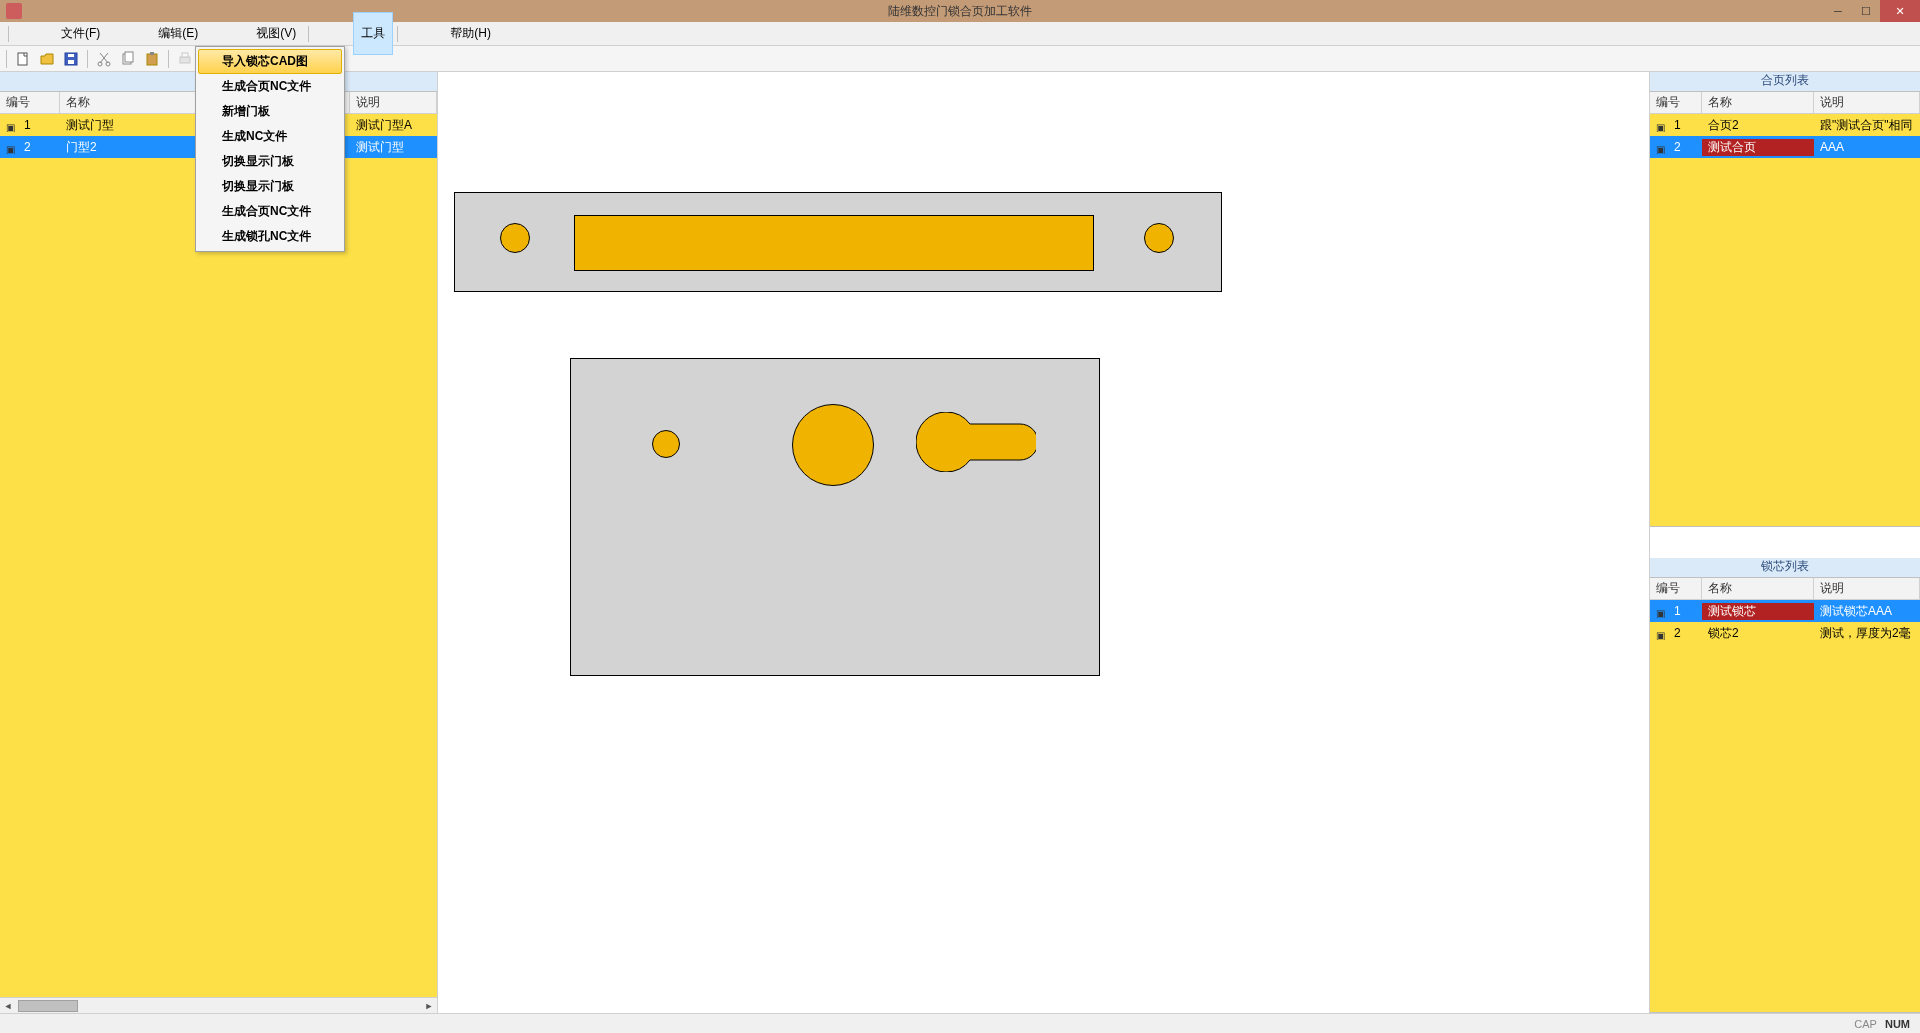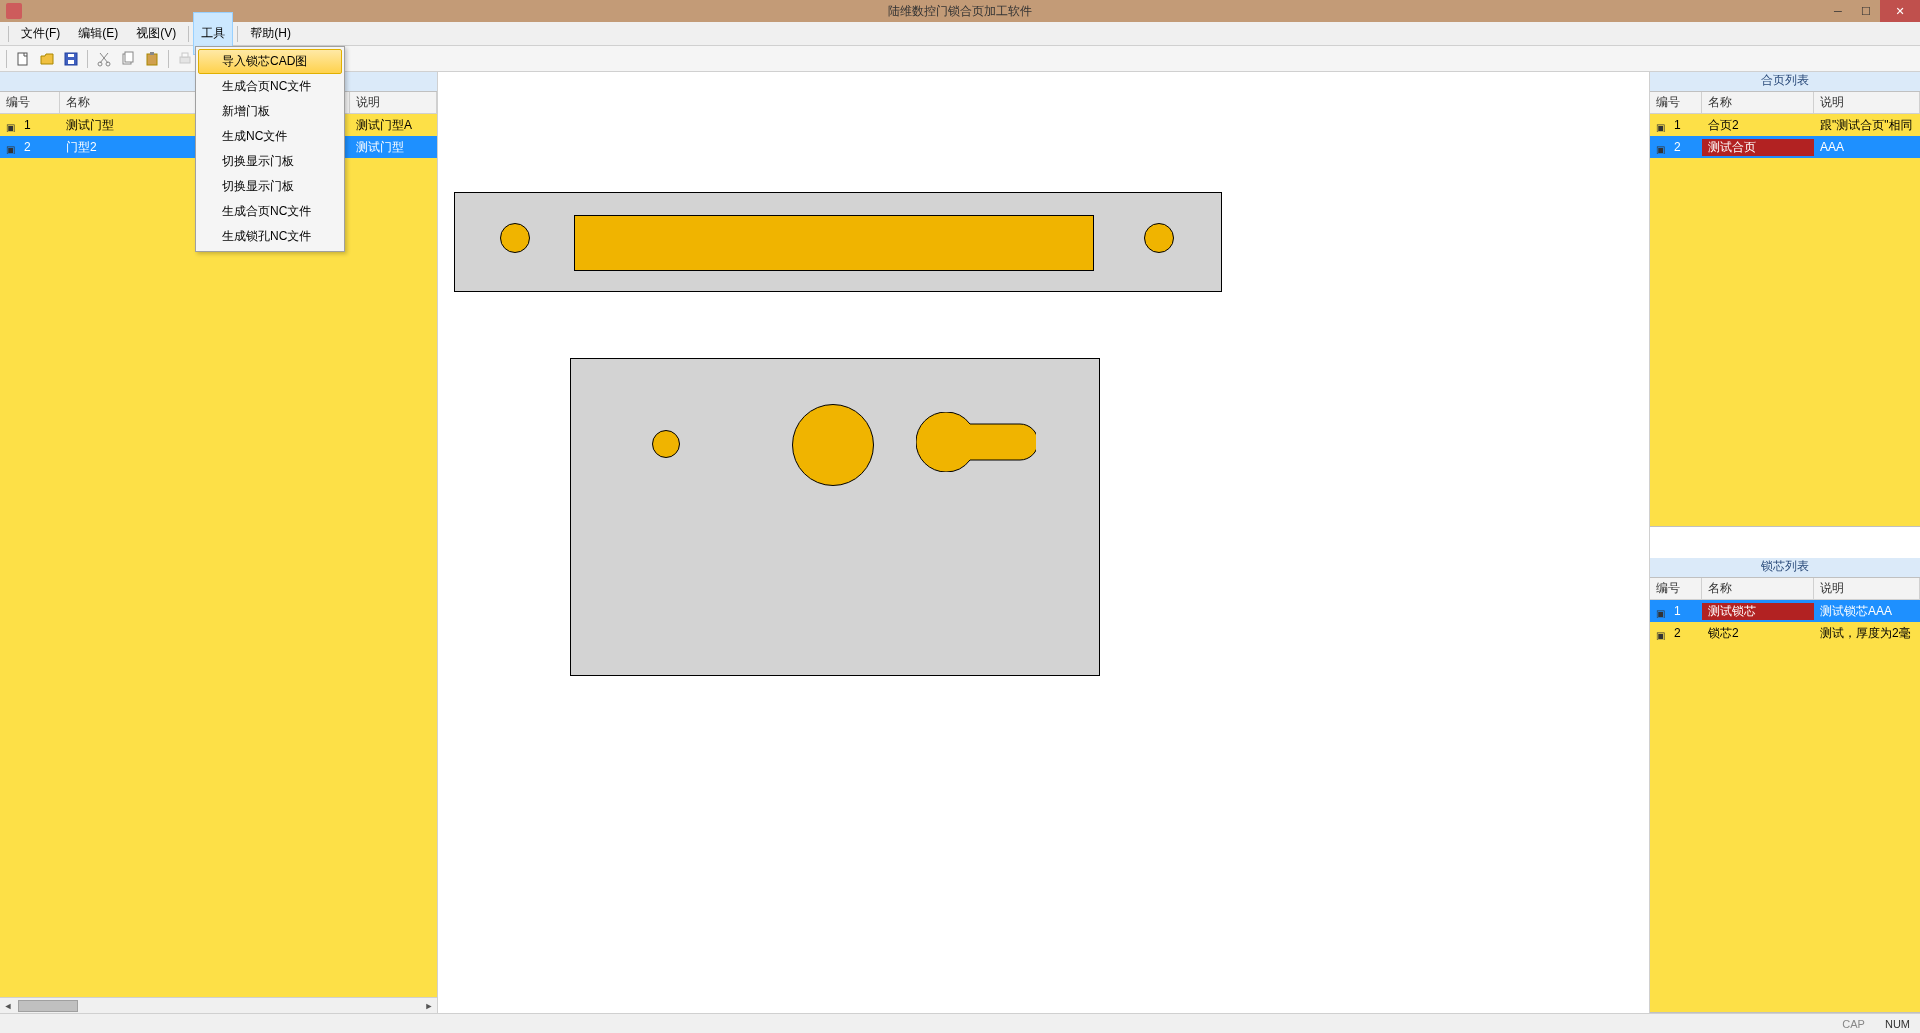--- a/index.html
+++ b/index.html
@@ -13,21 +13,21 @@
 .titlebar .title-text { position: absolute; left: 50%; transform: translateX(-50%); }
 .titlebar .win-controls { position: absolute; right: 0; display: flex; height: 100%; }
 .titlebar .win-btn { width: 28px; height: 100%; display: flex; align-items: center; justify-content: center; font-size: 11px; color:#333; }
 .titlebar .win-btn.close { background: #c0504d; color:#fff; width:40px; }
 
 .menubar {
   height: 24px; background: #f0f0f0; border-bottom: 1px solid #d0d0d0;
   display: flex; align-items: center; font-size: 12px; padding: 0 6px; gap:2px;
 }
 .menubar .menu-sep { width:1px; height:16px; background:#c0c0c0; margin:0 2px; }
-.menu-item { padding: 2px 8px; cursor: default; position: relative; }
+.menu-item { padding: 2px 8px; cursor: default; position: relative; margin-left: 40px; }
 .menu-item.open { background: #cce8ff; border:1px solid #99d1ff; padding:12px 7px; }
 
 .toolbar {
   height: 26px; background: #f5f5f5; border-bottom: 1px solid #d0d0d0;
   display: flex; align-items: center; padding: 0 4px; gap:4px;
 }
 .tb-sep { width:1px; height:18px; background:#c0c0c0; margin:0 2px; }
 .tb-btn { width:20px; height:20px; display:flex; align-items:center; justify-content:center; }
 .tb-btn svg { width:16px; height:16px; }
 
@@ -59,31 +59,31 @@
 .scroll-arrow { width:16px; height:14px; display:flex; align-items:center; justify-content:center; font-size:9px; color:#555; }
 
 .canvas-area { flex:1; background:#fff; position:relative; border-right:1px solid #d0d0d0; }
 
 .panel-right { width: 270px; display:flex; flex-direction:column;gap:31px; }
 .panel-right .sub { flex:1; display:flex; flex-direction:column; border-bottom:1px solid #c0c0c0; min-height:0; }
 
 .statusbar {
   position:absolute; bottom:0; left:0; right:0; height:20px; background:#f0f0f0;
   border-top:1px solid #d0d0d0; display:flex; align-items:center; justify-content:flex-end;
-  font-size:11px; color:#888; padding:0 10px; gap:20px;
-}
-.statusbar .num-on { color:#333; font-weight:normal; }
+  font-size:11px; color:#888; padding:0 10px; gap:8px;
+}
+.statusbar .num-on { color:#333; font-weight:bold; }
 
 
 .dropdown {
   position:absolute; top:0; left:0; background:#f5f5f5; border:1px solid #a0a0a0;
   box-shadow:2px 2px 4px rgba(0,0,0,0.2); padding:2px; min-width:150px; z-index:1000;
   font-size:12px;
 }
-.dropdown .dd-item { padding:4px 20px 4px 24px; cursor:default; white-space:nowrap; }
+.dropdown .dd-item { padding:4px 20px 4px 24px; cursor:default; white-space:nowrap;font-weight:bold; }
 .dropdown .dd-item.hl { background:linear-gradient(#ffe9a6,#ffd24d); border:1px solid #e0b000; padding:3px 19px 3px 23px; border-radius:2px; }
 
 
 .shape-rect { position:absolute; background:#d3d3d3; border:1px solid #000; }
 .shape-fill { position:absolute; background:#f0b400; border:1px solid #000; }
 .shape-circ { position:absolute; background:#f0b400; border:1px solid #000; border-radius:50%; }
 .shape-keyhole { position:absolute; }
 
 
 .grid-body::after {

